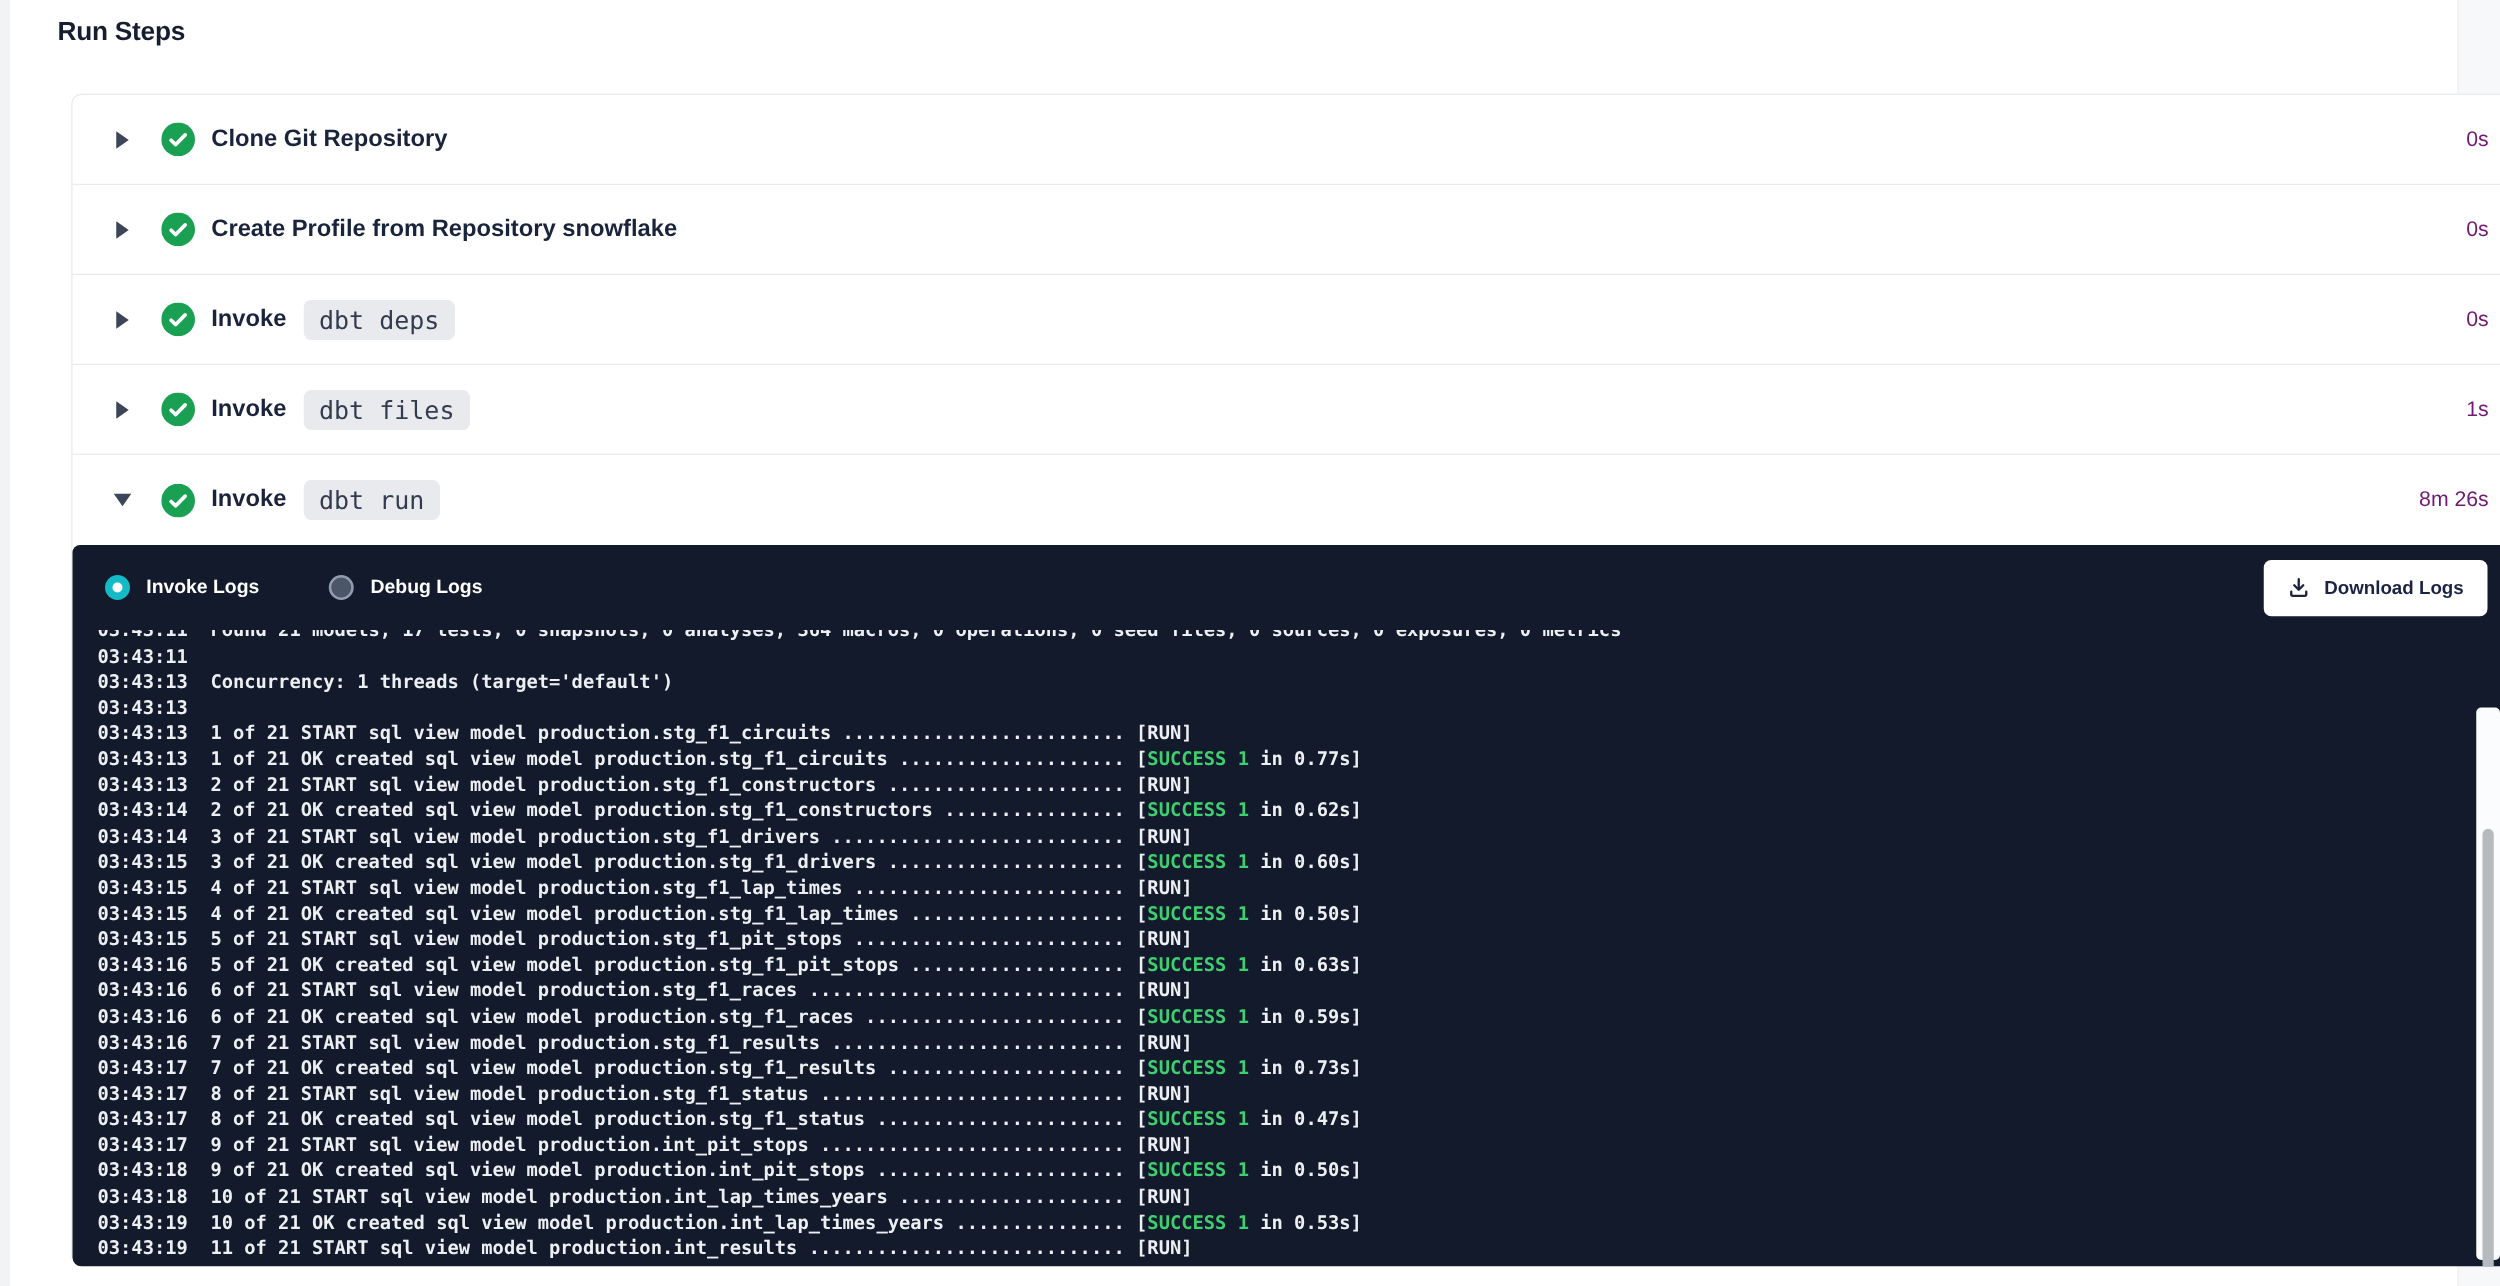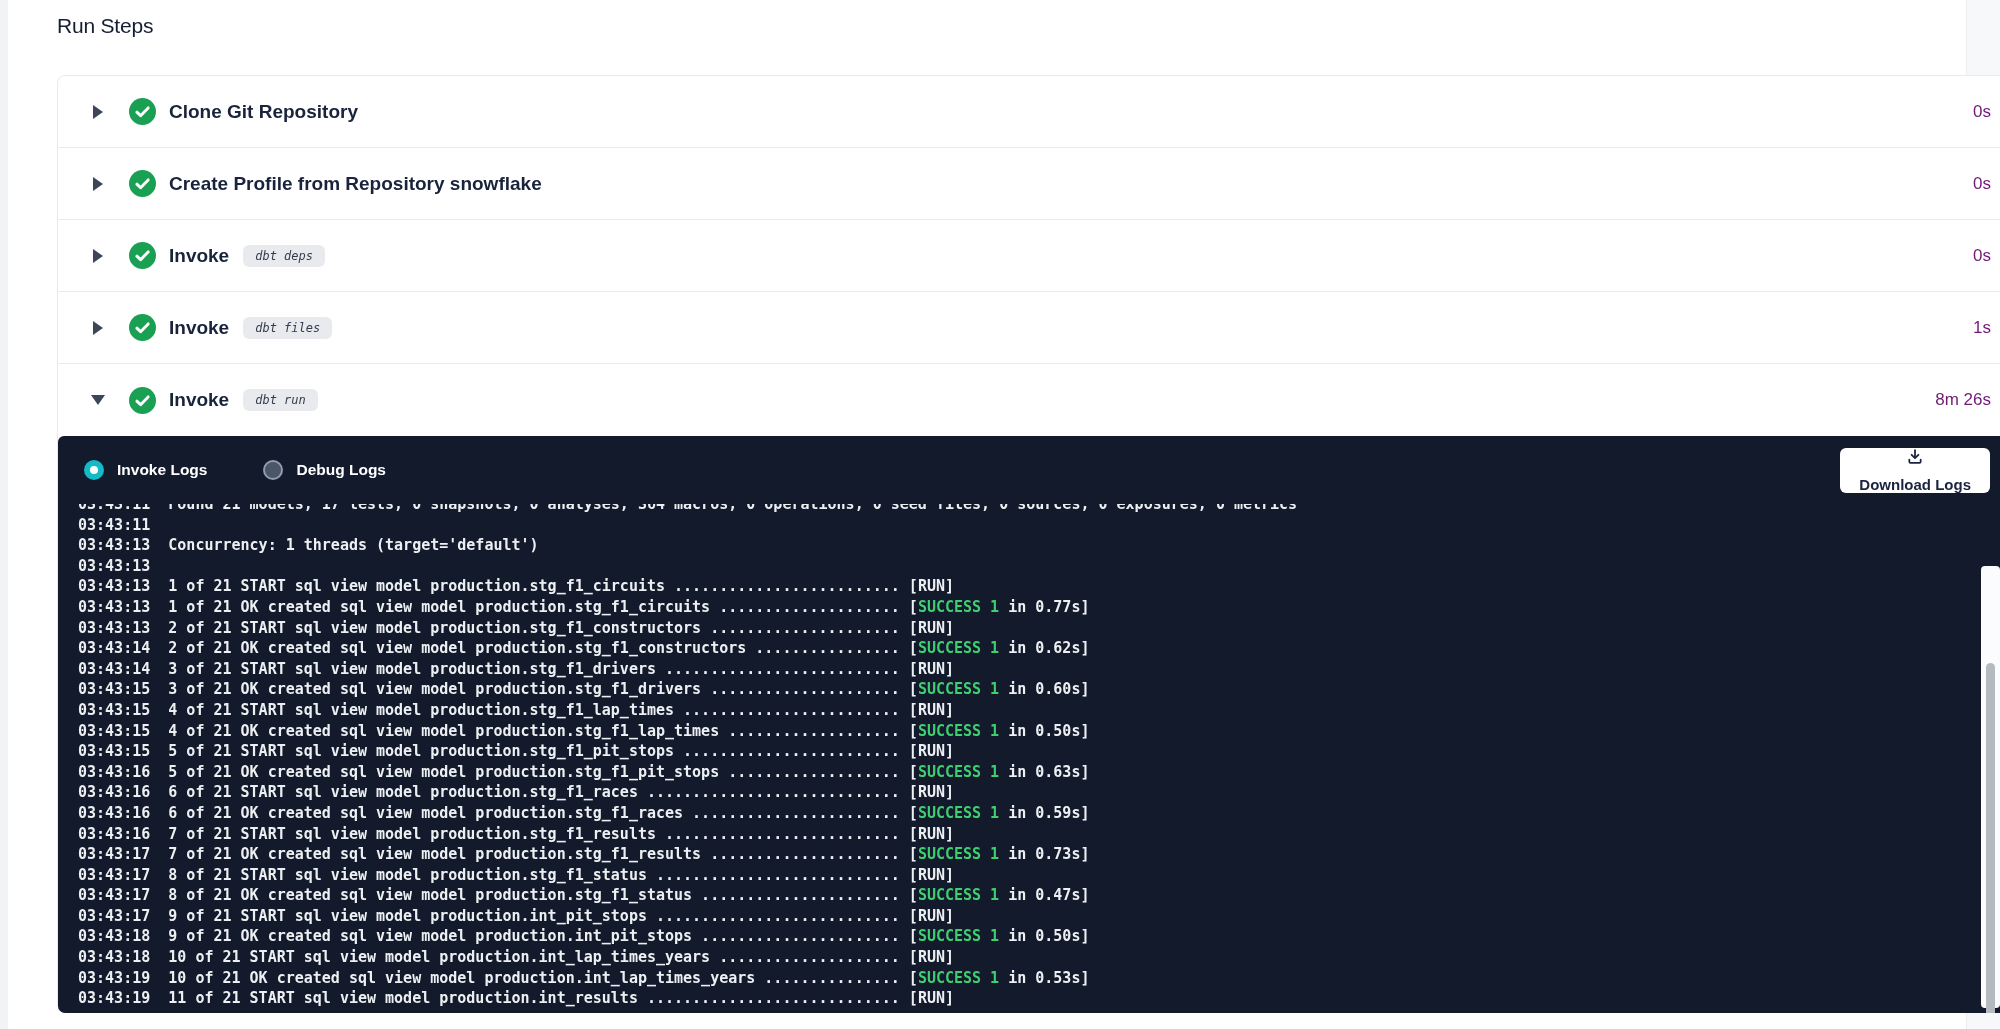--- a/index.html
+++ b/index.html
@@ -13,22 +13,22 @@
   }
   .edge-left {
     position: absolute; left: 0; top: 0; width: 8px; height: 100%;
     background: #f2f3f5;
   }
   .edge-right {
     position: absolute; left: 1966px; top: 0; width: 34px; height: 100%;
     background: #f7f8fa; border-left: 1px solid #ebedf0;
   }
   .page-title {
-    position: absolute; left: 57px; top: 14px; margin: 0;
-    font-size: 21px; font-weight: 400; color: #151d31; letter-spacing: -0.2px;
+    position: absolute; left: 46px; top: 14px; margin: 0;
+    font-size: 21px; font-weight: 700; color: #151d31; letter-spacing: -0.2px;
   }
   .card {
     position: absolute; left: 57px; top: 75px; width: 1960px; height: 937px;
     background: #fff; border: 1px solid #e8eaed; border-radius: 8px;
   }
   .step-row {
     height: 72px; display: flex; align-items: center;
     padding-left: 33px; border-bottom: 1px solid #e9ebee;
     cursor: pointer;
   }
@@ -42,22 +42,22 @@
   .caret-down {
     width: 0; height: 0;
     border-left: 7px solid transparent; border-right: 7px solid transparent;
     border-top: 10px solid #3c4658;
   }
   .check-icon { width: 27px; height: 27px; margin-right: 13px; flex: 0 0 auto; }
   .step-label { font-size: 19px; font-weight: 700; color: #19233b; }
   .cmd-badge {
     margin-left: 14px;
     font-family: "DejaVu Sans Mono", monospace;
-    font-size: 12px; color: #333c4e;
-    background: #e9eaee; border-radius: 6px; padding: 4px 12px; font-style: italic;
+    font-size: 20px; color: #333c4e;
+    background: #e9eaee; border-radius: 6px; padding: 4px 12px;
   }
   .duration { margin-left: auto; padding-right: 25px; font-size: 17px; color: #701a75; }
 
   .log-panel {
     position: relative; width: 100%; height: 577px;
     background: var(--panel-bg, #131a2b);
     border-radius: 6px 6px 7px 7px;
   }
   .log-header {
     display: flex; align-items: center; height: 68px; padding: 0 26px;
@@ -72,21 +72,21 @@
     content: ""; position: absolute; left: 6px; top: 6px;
     width: 8px; height: 8px; border-radius: 50%; background: #ffffff;
   }
   .radio.unselected { background: #4b5669; border: 2px solid #929cae; }
   .radio-label { font-size: 15.5px; font-weight: 700; color: #ffffff; }
   .download-btn {
     margin-left: auto; display: flex; align-items: center; gap: 11px;
     height: 45px; padding: 0 19px;
     background: #ffffff; border: none; border-radius: 6px; cursor: pointer;
     font-family: "Liberation Sans", sans-serif;
-    font-size: 15px; font-weight: 600; color: #1a2440; flex-direction: column;
+    font-size: 15px; font-weight: 600; color: #1a2440;
   }
   .log-body {
     position: absolute; left: 0; right: 0; top: 68px; bottom: 0;
     overflow: hidden; padding: 0 24px 0 20px; font-weight: bold;
   }
   .log-lines {
     margin-top: -10px;
     font-family: "DejaVu Sans Mono", monospace;
     font-size: 15px; line-height: 20.6px;
     color: #edf0f3; white-space: pre;

